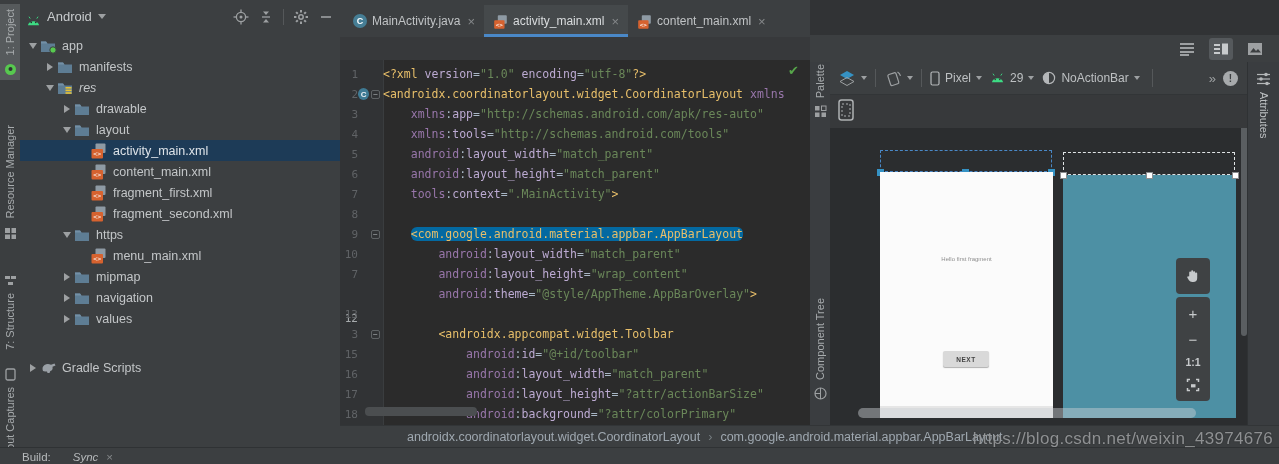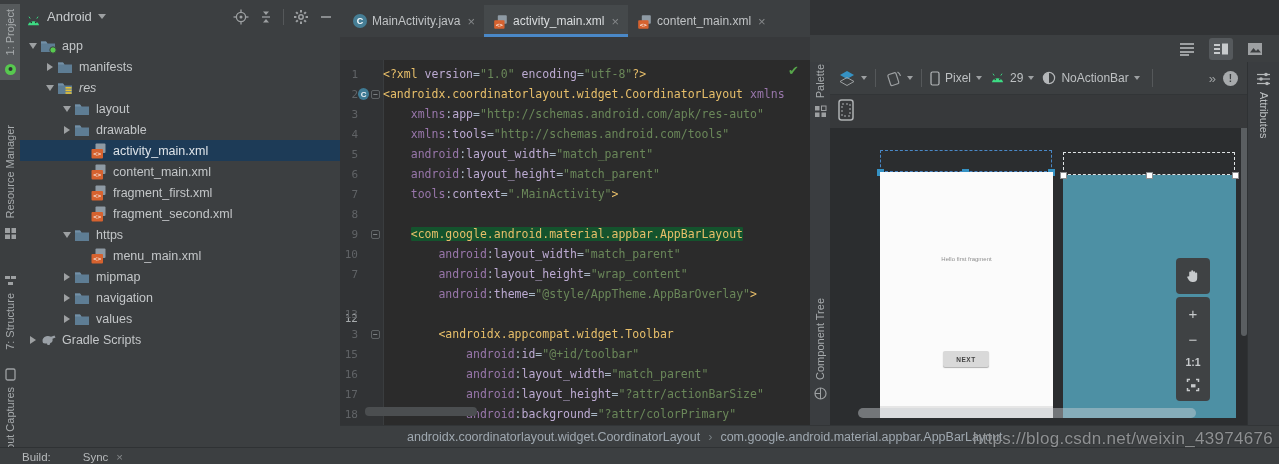--- a/index.html
+++ b/index.html
@@ -40,21 +40,21 @@
   #gutter-bg{position:absolute;left:0;top:60px;width:43px;bottom:0;background:#313335;border-right:1px solid #3a3d3f;}
   #code-lines{position:absolute;left:0;top:64px;right:0;font-family:"DejaVu Sans Mono","Liberation Mono",monospace;font-size:11.5px;}
   .cl{height:20px;display:flex;align-items:center;white-space:pre;}
   .ln{width:18px;text-align:right;color:#606366;font-size:11px;flex:none;}
   .gslot{width:24px;flex:none;display:flex;align-items:center;justify-content:flex-end;gap:2px;padding-right:2px;box-sizing:border-box;}
   .ln.cur{color:#a7abad;margin-top:48px;}
   .gico{width:12px;height:12px;border-radius:50%;background:#3f7b94;color:#e8eef2;font-size:8px;font-weight:bold;display:flex;align-items:center;justify-content:center;font-family:"Liberation Sans",sans-serif;}
   .foldbox{width:9px;height:9px;border:1px solid #5f6365;border-radius:2px;color:#9ea2a4;font-size:8px;line-height:7px;text-align:center;box-sizing:border-box;cursor:pointer;font-family:"DejaVu Sans Mono",monospace;}
   .codetxt{margin-left:1px;}
   .tag{color:#e8bf6a}.pfx{color:#9876aa}.att{color:#bcaad2}.str{color:#6A8759}.pln{color:#a9b7c6}
-  .hl{background:#14532d;border-radius:1px;}
+  .hl{background:#0369a1;border-radius:6px;}
   #inspection-ok{position:absolute;right:11px;top:63px;color:#57A64A;font-size:13px;}
   #ed-hscroll{position:absolute;left:25px;top:407px;width:112px;height:9px;background:#4b4e50;border-radius:4px;cursor:pointer;}
   .top-frag{position:absolute;top:-14px;height:20px;border:1px solid #5a5e60;border-radius:6px;background:transparent;}
   
   #design{position:absolute;left:810px;top:0;width:469px;height:425px;background:#313335;}
   #minibar{position:absolute;left:0;top:35px;right:0;height:27px;background:#3c3f41;display:flex;align-items:center;justify-content:flex-end;gap:10px;padding-right:12px;box-sizing:border-box;}
   .vmbtn{width:24px;height:22px;display:flex;align-items:center;justify-content:center;border-radius:3px;cursor:pointer;}
   .vmbtn.active{background:#55595c;}
   #dstrip-left{position:absolute;left:0;top:62px;width:20px;bottom:0;background:#3a3d40;border-right:1px solid #2f3234;}
   .dtab{position:absolute;left:0;width:20px;display:flex;flex-direction:column;align-items:center;gap:6px;cursor:pointer;}
@@ -83,21 +83,21 @@
   #canvas-vscroll{position:absolute;right:1px;top:-8px;width:6px;height:216px;background:#5a5e61;border-radius:3px;cursor:pointer;}
   #canvas-hscroll{position:absolute;left:28px;bottom:7px;width:338px;height:10px;background:rgba(205,208,212,.45);border-radius:5px;cursor:pointer;}
   #dstrip-right{position:absolute;right:0;top:62px;width:31px;bottom:0;background:#3a3d40;border-left:1px solid #2f3234;display:flex;flex-direction:column;align-items:center;}
   #attr-label{writing-mode:vertical-rl;font-size:11px;color:#bdc0c2;margin-top:6px;cursor:pointer;}
   
   #breadcrumbs{position:absolute;left:340px;top:425px;width:939px;height:22px;background:#3c3f41;border-top:1px solid #323537;display:flex;align-items:center;padding-left:67px;box-sizing:border-box;font-size:12.5px;color:#9fa8b0;white-space:nowrap;overflow:hidden;}
   .crumb{cursor:pointer;}
   .csep{color:#787f83;margin:0 8px;}
   #statusbar{position:absolute;left:0;top:447px;width:1279px;height:17px;background:#3c3f41;border-top:1px solid #2f3234;display:flex;align-items:center;font-size:11.5px;color:#b6b9bb;}
   #build-label{margin-left:22px;}
-  #sync-label{margin-left:32px;}
+  #sync-label{margin-left:22px;font-style:italic;}
   #sync-close{margin-left:8px;color:#85888a;cursor:pointer;}
   #watermark{position:absolute;right:6px;top:429px;font-size:17px;color:#97999b;opacity:.9;letter-spacing:.3px;z-index:50;text-shadow:0 0 2px rgba(0,0,0,.35);}
 </style>
 </head>
 <body>
 
 <div id="app">
 
   <div id="left-strip">
       <div class="vtab active" style="top: 4px;">
@@ -232,41 +232,41 @@
                 <rect x="8.5" y="7" width="6" height="1.6"></rect>
                 <rect x="8.5" y="9.6" width="6" height="1.6"></rect>
                 <rect x="8.5" y="12.2" width="6" height="1.6"></rect>
               </g>
             </svg>
           </span>
           <span>res</span>
         </div>
         <div class="trow" style="padding-left: 40px;">
           <span class="chev">
+            <span class="chev-right"></span>
+          </span>
+          <span class="ticon">
+            <svg width="16" height="15">
+              <path d="M1 3.5 h5 l1.5 2 H15 v8.5 H1 z" fill="#5E7D94"></path>
+              <path d="M1 3.5 h5 l1.5 2 H1 z" fill="#7390A6"></path>
+            </svg>
+          </span>
+          <span>drawable</span>
+        </div>
+        <div class="trow" style="padding-left: 40px;">
+          <span class="chev">
             <span class="chev-down"></span>
           </span>
           <span class="ticon">
             <svg width="16" height="15">
               <path d="M1 3.5 h5 l1.5 2 H15 v8.5 H1 z" fill="#5E7D94"></path>
               <path d="M1 3.5 h5 l1.5 2 H1 z" fill="#7390A6"></path>
             </svg>
           </span>
           <span>layout</span>
-        </div>
-        <div class="trow" style="padding-left: 40px;">
-          <span class="chev">
-            <span class="chev-right"></span>
-          </span>
-          <span class="ticon">
-            <svg width="16" height="15">
-              <path d="M1 3.5 h5 l1.5 2 H15 v8.5 H1 z" fill="#5E7D94"></path>
-              <path d="M1 3.5 h5 l1.5 2 H1 z" fill="#7390A6"></path>
-            </svg>
-          </span>
-          <span>drawable</span>
         </div>
         <div class="trow selected" style="padding-left: 57px;">
           <span class="chev"></span>
           <span class="ticon">
             <svg width="16" height="16">
               <rect x="4.5" y="0.5" width="10" height="9.5" rx="1" fill="#8E9AA4"></rect>
               <rect x="0.5" y="6" width="11.5" height="9.5" rx="1" fill="#D6622F"></rect>
               <text x="6.2" y="13.2" font-size="6.5" fill="#fff" text-anchor="middle" font-family="DejaVu Sans Mono,monospace">&lt;&gt;</text>
             </svg>
           </span>
@@ -357,21 +357,21 @@
             <span class="chev-right"></span>
           </span>
           <span class="ticon">
             <svg width="16" height="15">
               <path d="M1 3.5 h5 l1.5 2 H15 v8.5 H1 z" fill="#5E7D94"></path>
               <path d="M1 3.5 h5 l1.5 2 H1 z" fill="#7390A6"></path>
             </svg>
           </span>
           <span>values</span>
         </div>
-        <div class="trow" style="padding-left: 6px;">
+        <div class="trow" style="padding-left: 6px; margin-top: 28px;">
           <span class="chev">
             <span class="chev-right"></span>
           </span>
           <span class="ticon">
             <svg width="18" height="14">
               <path d="M3 11 q-1.5-4 1.5-6 q3-2 6.5-.3 l3.5-1.2 1 2 -3 1.2 q.8 3.3-2.2 4.3 l-.8 2 h-2 l-.5-1.5 h-2 z" fill="#9AA0A6"></path>
             </svg>
           </span>
           <span>Gradle Scripts</span>
         </div>

